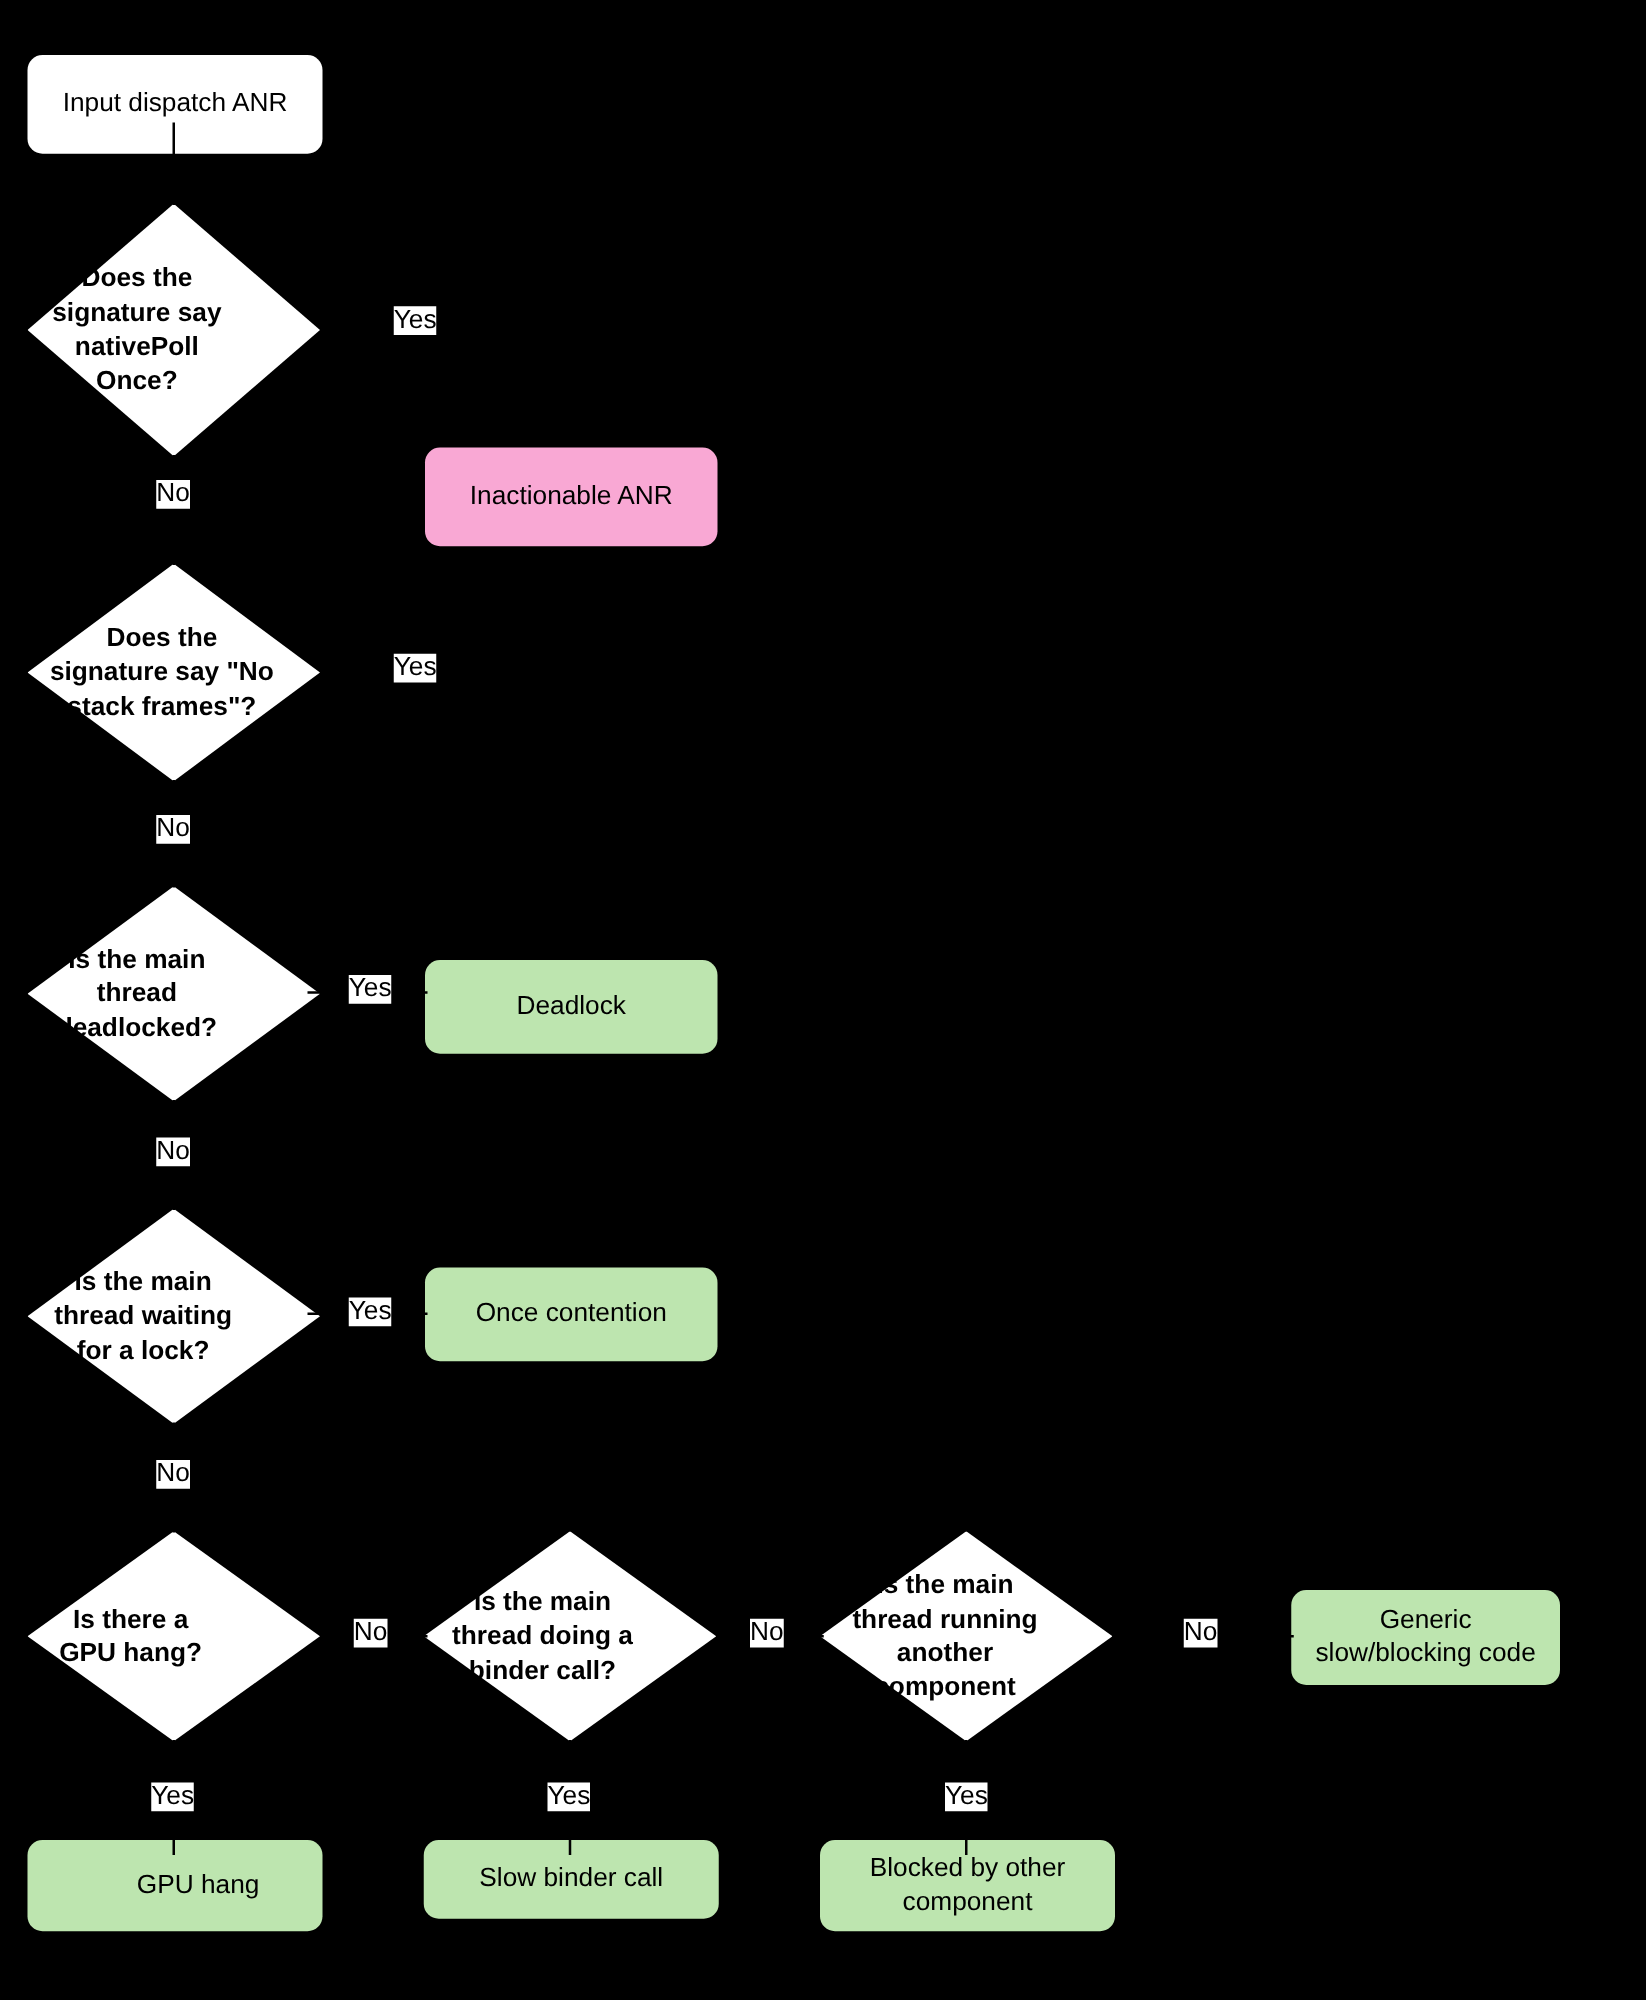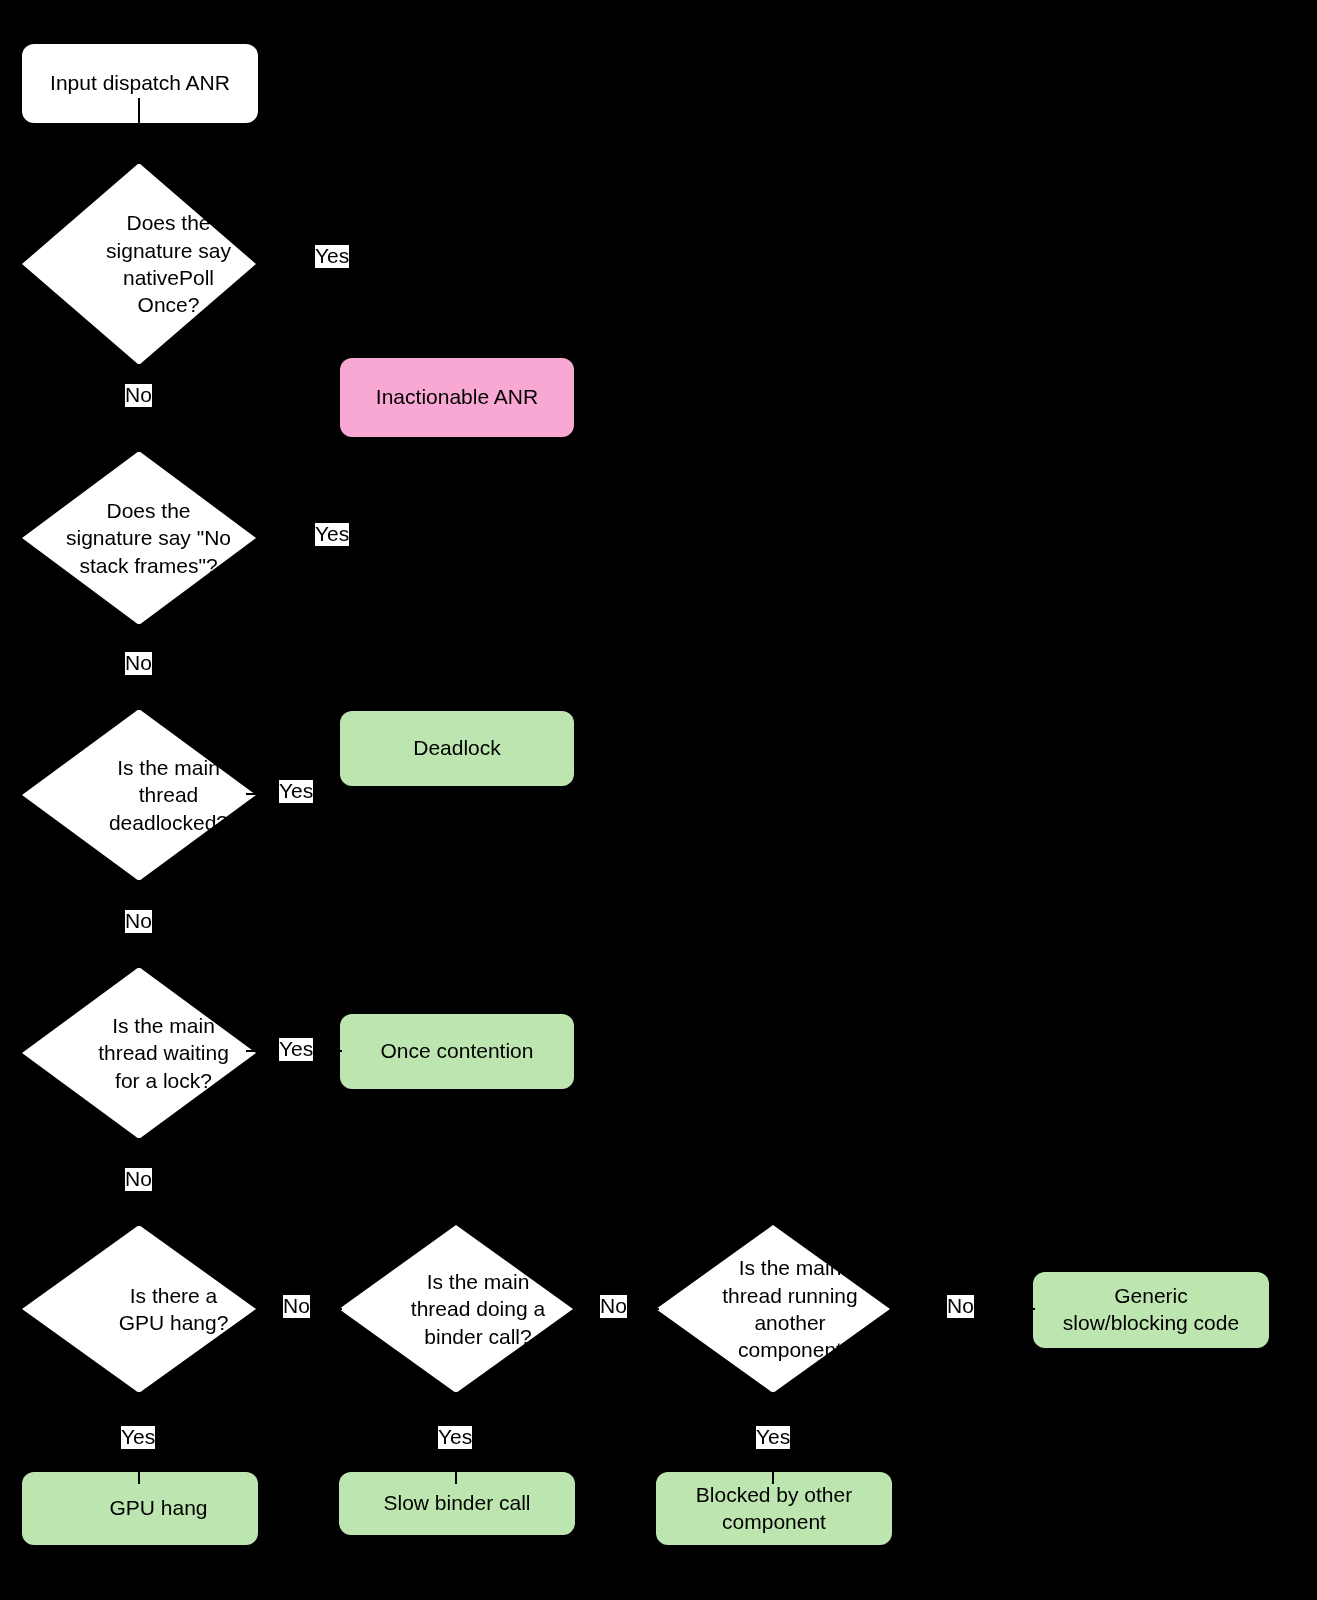--- a/index.html
+++ b/index.html
@@ -34,21 +34,22 @@
   }
   .node-box.start   { background: #ffffff; margin-top: 24px; }
   .node-box.bad     { background: #f9a8d4; }
   .node-box.good    { background: #bde5af; }
 
   
   .diamond {
     position: absolute;
     display: flex;
     align-items: center;
-    justify-content: flex-end;
+    justify-content: flex-start;
+    font-weight: bold;
   }
   .diamond .shape {
     position: absolute;
     inset: 0;
     background: #ffffff;
     clip-path: polygon(50% 0%, 100% 50%, 50% 100%, 0% 50%);
   }
   .diamond .dlabel {
     position: relative;
     z-index: 2;
@@ -132,21 +133,21 @@
   <div class="diamond" style="left:22px; top:709px; width:234px; height:172px;">
     <span class="shape"></span>
     <span class="dlabel" style="width:175px;">Is the main
 thread
 deadlocked?</span>
   </div>
 
   <div class="edge-label" style="left:279px; top:780px;">Yes</div>
   <div class="edge-label" style="left:125px; top:910px;">No</div>
 
-  <div class="node-box good" style="left:340px; top:711px; width:234px; height:75px;">
+  <div class="node-box good" style="left:340px; top:768px; width:234px; height:75px;">
     <span>Deadlock</span>
   </div>
 
   <div class="diamond" style="left:22px; top:967px; width:234px; height:172px;">
     <span class="shape"></span>
     <span class="dlabel" style="width:185px;">Is the main
 thread waiting
 for a lock?</span>
   </div>
 
@@ -180,21 +181,21 @@
     <span class="shape"></span>
     <span class="dlabel" style="width:200px;">Is the main
 thread running
 another
 component</span>
   </div>
 
   <div class="edge-label" style="left:947px; top:1295px;">No</div>
   <div class="edge-label" style="left:756px; top:1426px;">Yes</div>
 
-  <div class="node-box good" style="left:1033px; top:1272px; width:236px; height:76px;">
+  <div class="node-box good" style="left:1033px; top:1272px; width:215px; height:76px;">
     <span>Generic
 slow/blocking code</span>
   </div>
 
   <div class="node-box good" style="left:22px; top:1472px; width:236px; height:73px;padding-left:47px;">
     <span>GPU hang</span>
   </div>
 
   <div class="node-box good" style="left:339px; top:1472px; width:236px; height:63px;">
     <span>Slow binder call</span>

